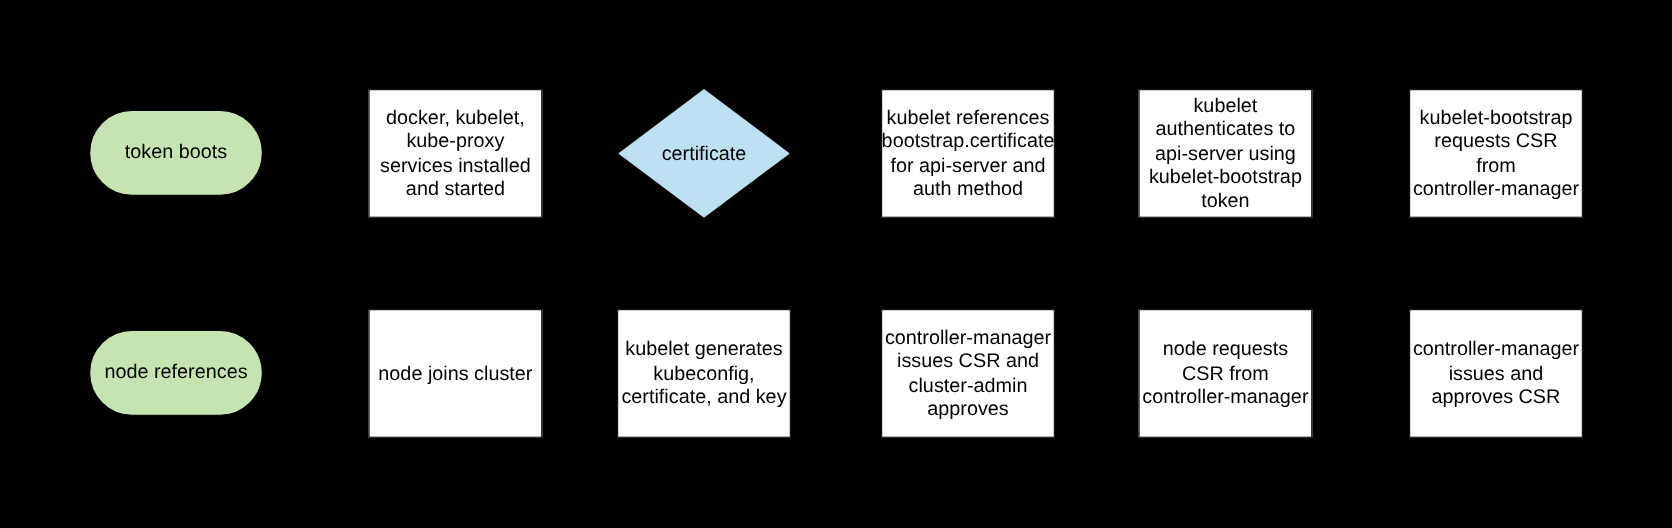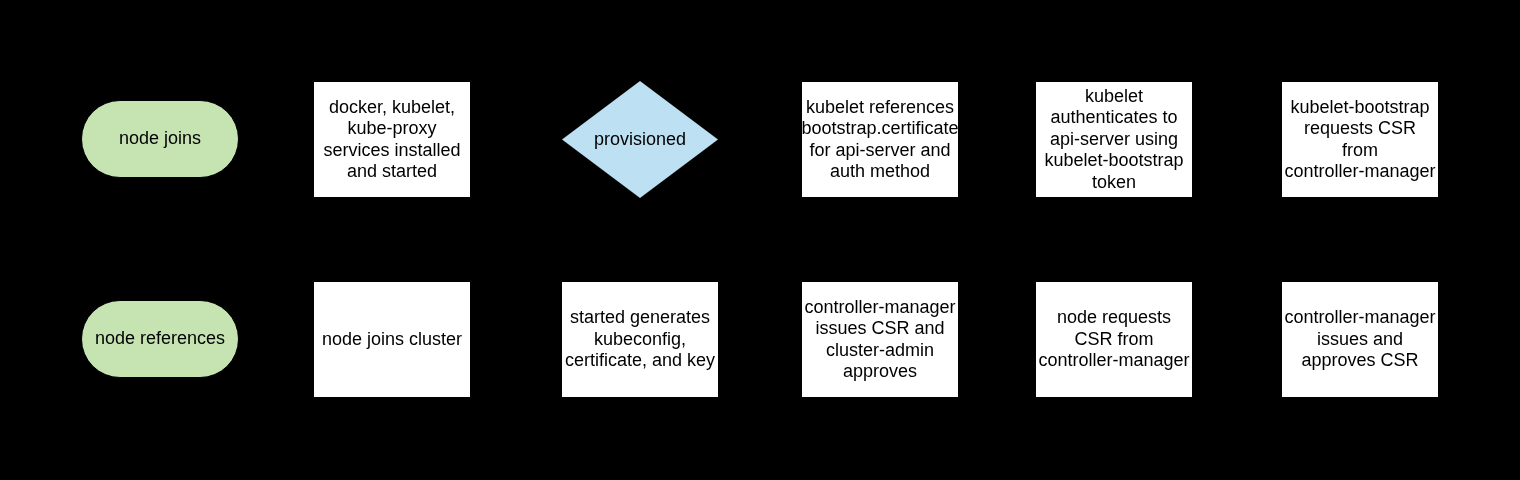--- a/index.html
+++ b/index.html
@@ -54,40 +54,40 @@
     clip-path: polygon(50% 0%, 100% 50%, 50% 100%, 0% 50%);
   }
 
   
   .r1.process, .r1.decision { top: 81px; }
   .r2.process { top: 281px; }
   .r1.terminal { top: 100px; }
   .r2.terminal { top: 300px; }
 
   
-  .c1 { left: 313px; }
+  .c1 { left: 335px; }
   .c2 { left: 561px; }
   .c2d { left: 562px; }
   .c3 { left: 801px; }
   .c4 { left: 1035px; }
   .c5 { left: 1281px; }
 </style>
 </head>
 <body>
 
 <div class="canvas">
 
-  <div class="node terminal r1">node joins</div>
+  <div class="node terminal r1">token boots</div>
 
   <div class="node process r1 c1">docker, kubelet,
 kube-proxy
 services installed
 and started</div>
 
-  <div class="node decision r1 c2d">provisioned</div>
+  <div class="node decision r1 c2d">certificate</div>
 
   <div class="node process r1 c3">kubelet references
 bootstrap.certificate
 for api-server and
 auth method</div>
 
   <div class="node process r1 c4">kubelet
 authenticates to
 api-server using
 kubelet-bootstrap
@@ -95,21 +95,21 @@
 
   <div class="node process r1 c5">kubelet-bootstrap
 requests CSR
 from
 controller-manager</div>
 
   <div class="node terminal r2">node references</div>
 
   <div class="node process r2 c1">node joins cluster</div>
 
-  <div class="node process r2 c2">started generates
+  <div class="node process r2 c2">kubelet generates
 kubeconfig,
 certificate, and key</div>
 
   <div class="node process r2 c3">controller-manager
 issues CSR and
 cluster-admin
 approves</div>
 
   <div class="node process r2 c4">node requests
 CSR from

